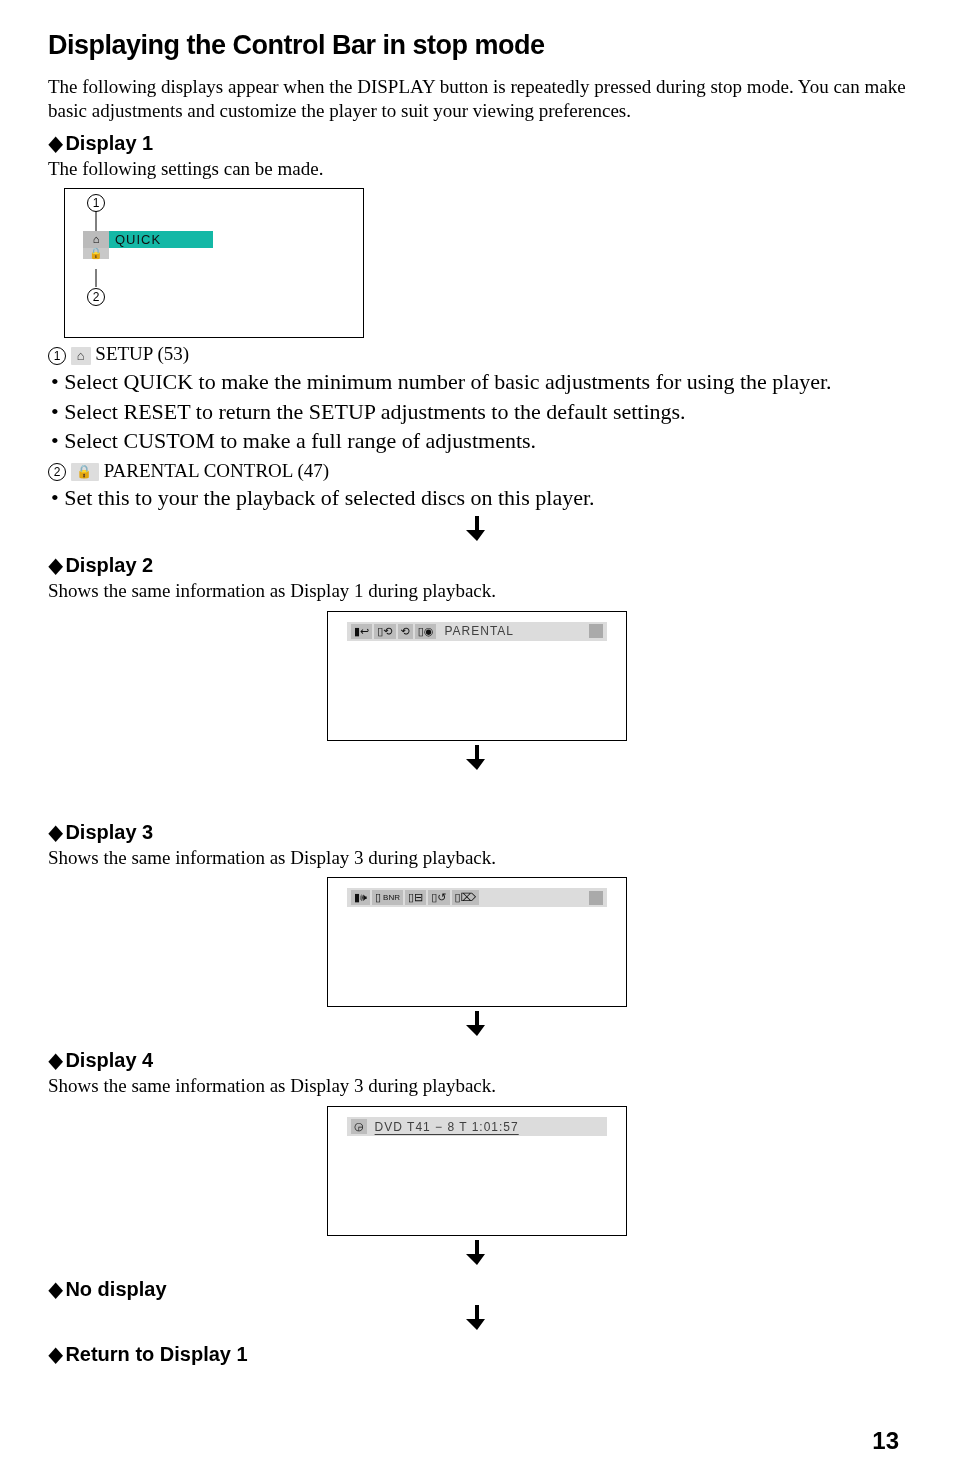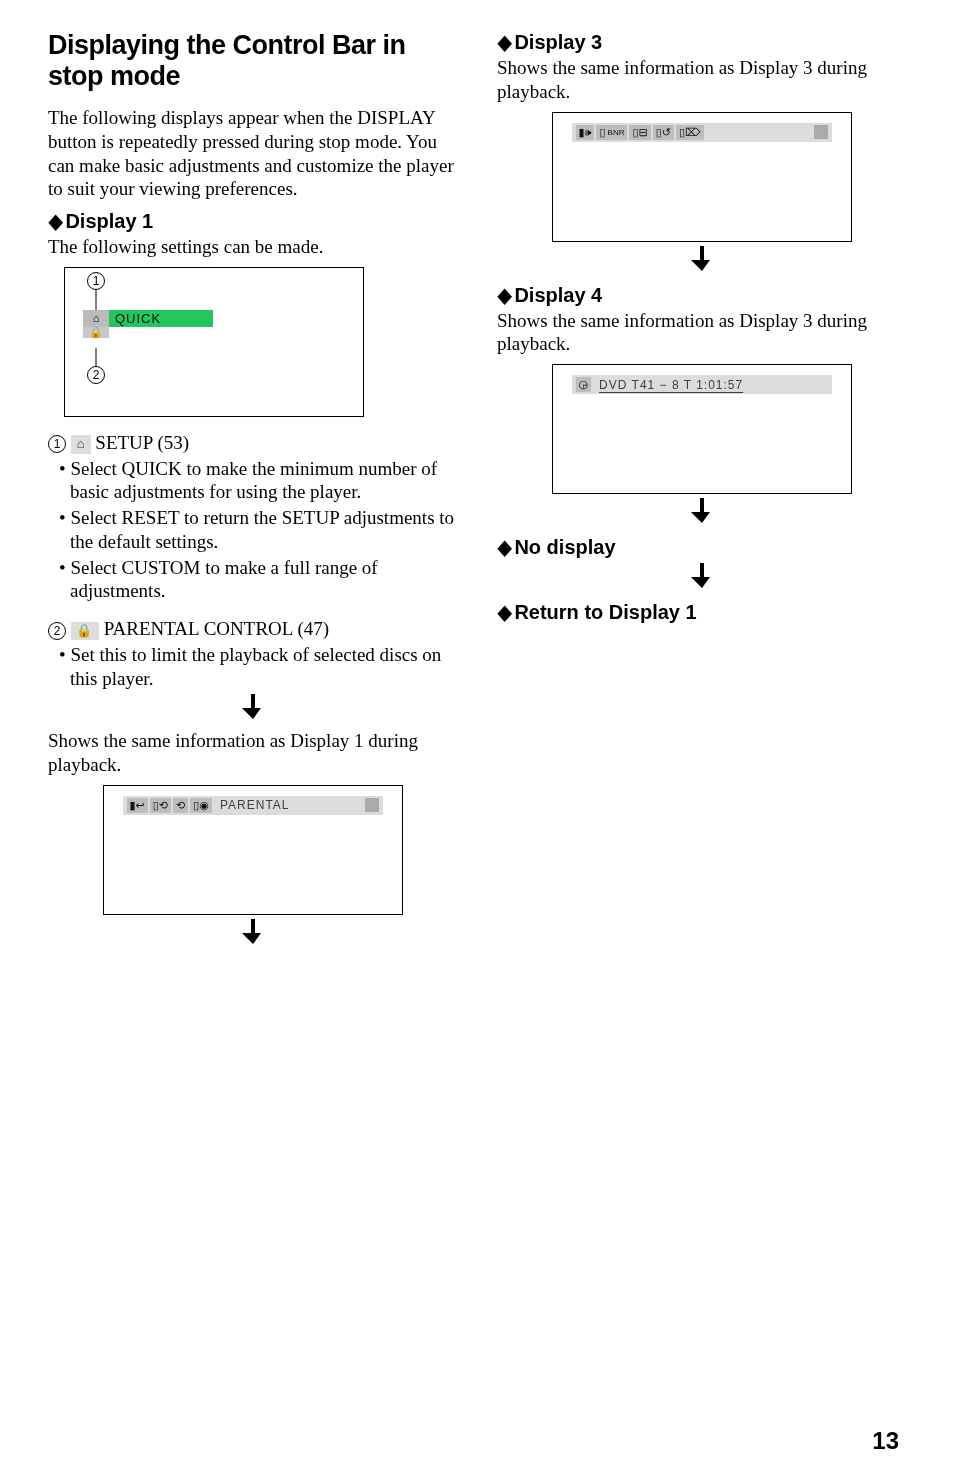--- a/index.html
+++ b/index.html
@@ -7,20 +7,21 @@
     width: 954px;
     height: 1483px;
     background: #fff;
     font-family: "Times New Roman", Times, serif;
     position: relative;
     padding: 30px 48px 0 48px;
   }
   .columns {
     display: flex;
     gap: 40px;
+    flex-direction: column;
   }
   .col {
     flex: 1;
     min-width: 0;
   }
   .main-heading {
     font-family: Arial, Helvetica, sans-serif;
     font-weight: 900;
     font-size: 27px;
     line-height: 1.15;
@@ -65,29 +66,28 @@
     border-radius: 50%;
     text-align: center;
     line-height: 16px;
     font-size: 12px;
     font-family: Arial, sans-serif;
     vertical-align: middle;
   }
   .list-line {
     font-size: 19px;
     line-height: 1.25;
-    margin-top: 14px;
+    margin-top: 4px;
   }
   .bullet-line {
-    font-size: 19px;
+    font-size: 22px;
     line-height: 1.25;
     padding-left: 14px;
     text-indent: -11px;
     margin-top: 2px;
-    margin-left: 8px;
   }
   .icon-box {
     display: inline-block;
     background: #ddd;
     padding: 1px 6px;
     vertical-align: middle;
     font-size: 13px;
     color: #333;
     border-radius: 1px;
   }
@@ -144,21 +144,21 @@
     align-items: stretch;
     width: 130px;
   }
   .display1-row .cell-icon {
     background: #bbb;
     width: 26px;
     display: flex; align-items: center; justify-content: center;
     font-size: 12px;
   }
   .display1-row .cell-text {
-    background: #22c55e;
+    background: #14b8a6;
     flex: 1;
     padding: 1px 6px;
     font-size: 13px;
     color: #111;
     letter-spacing: 1px;
   }
   .screen-inner-abs {
     position: absolute;
   }
   .mini-icon {
@@ -217,28 +217,31 @@
     </div>
     <p class="bullet-line">• <span>Select QUICK to make the minimum number of basic adjustments for using the player.</span></p>
     <p class="bullet-line">• <span>Select RESET to return the SETUP adjustments to the default settings.</span></p>
     <p class="bullet-line">• <span>Select CUSTOM to make a full range of adjustments.</span></p>
 
     <div class="list-line">
       <span class="circ-num">2</span>
       <span class="icon-box">🔒</span>
       <span>PARENTAL CONTROL (47)</span>
     </div>
-    <p class="bullet-line">• <span>Set this to limit the playback of selected discs on this player.</span></p>
-
-    <div class="arrow-down">
-      <svg width="22" height="26">
-          <path d="M9 0 h4 v14 h6 L11 25 L0 14 h9 Z" fill="#000"></path>
-        </svg>
-    </div>
-
+    <p class="bullet-line">• <span>Set this to your the playback of selected discs on this player.</span></p>
+
+    <div class="arrow-down">
+      <svg width="22" height="26">
+          <path d="M9 0 h4 v14 h6 L11 25 L0 14 h9 Z" fill="#000"></path>
+        </svg>
+    </div>
+
+    <div class="sub-heading">
+      <span class="diamond">◆</span><span>Display 2</span>
+    </div>
     <p class="body-text">Shows the same information as Display 1 during playback.</p>
 
     <div class="screen-box" style="width:300px;">
       <div class="bar-strip bar-strip-wide">
         <span class="seg">▮↩</span>
         <span class="seg">▯⟲</span>
         <span class="seg">⟲</span>
         <span class="seg">▯◉</span>
         <span class="lbl">PARENTAL</span>
         <span class="end"></span>

